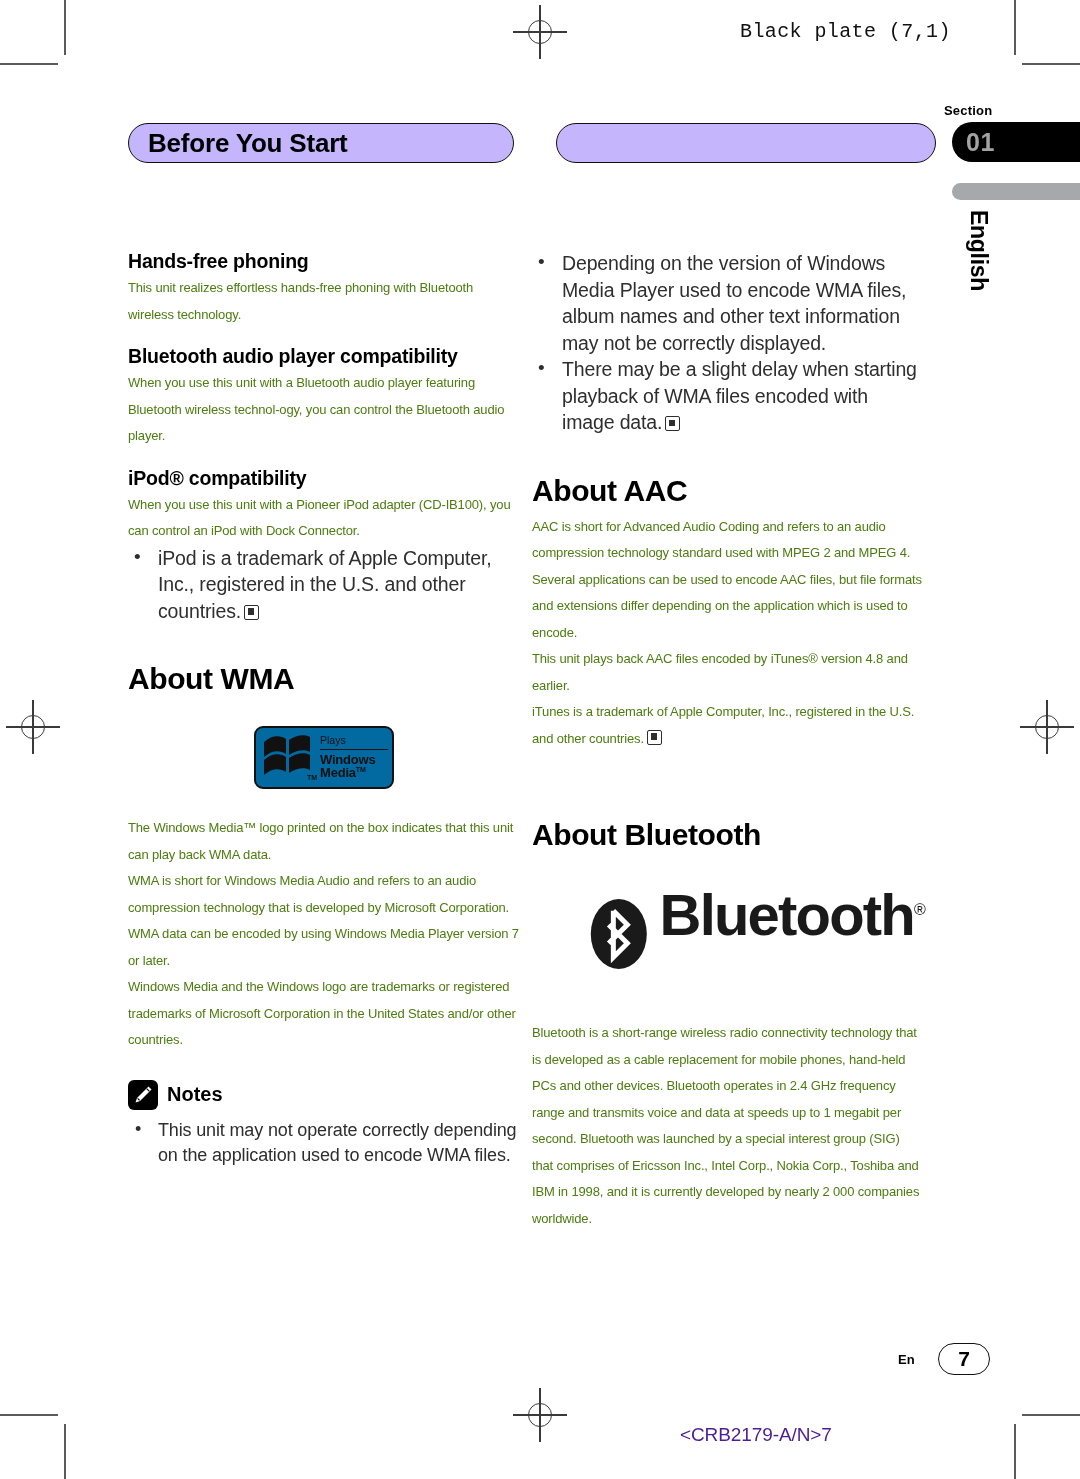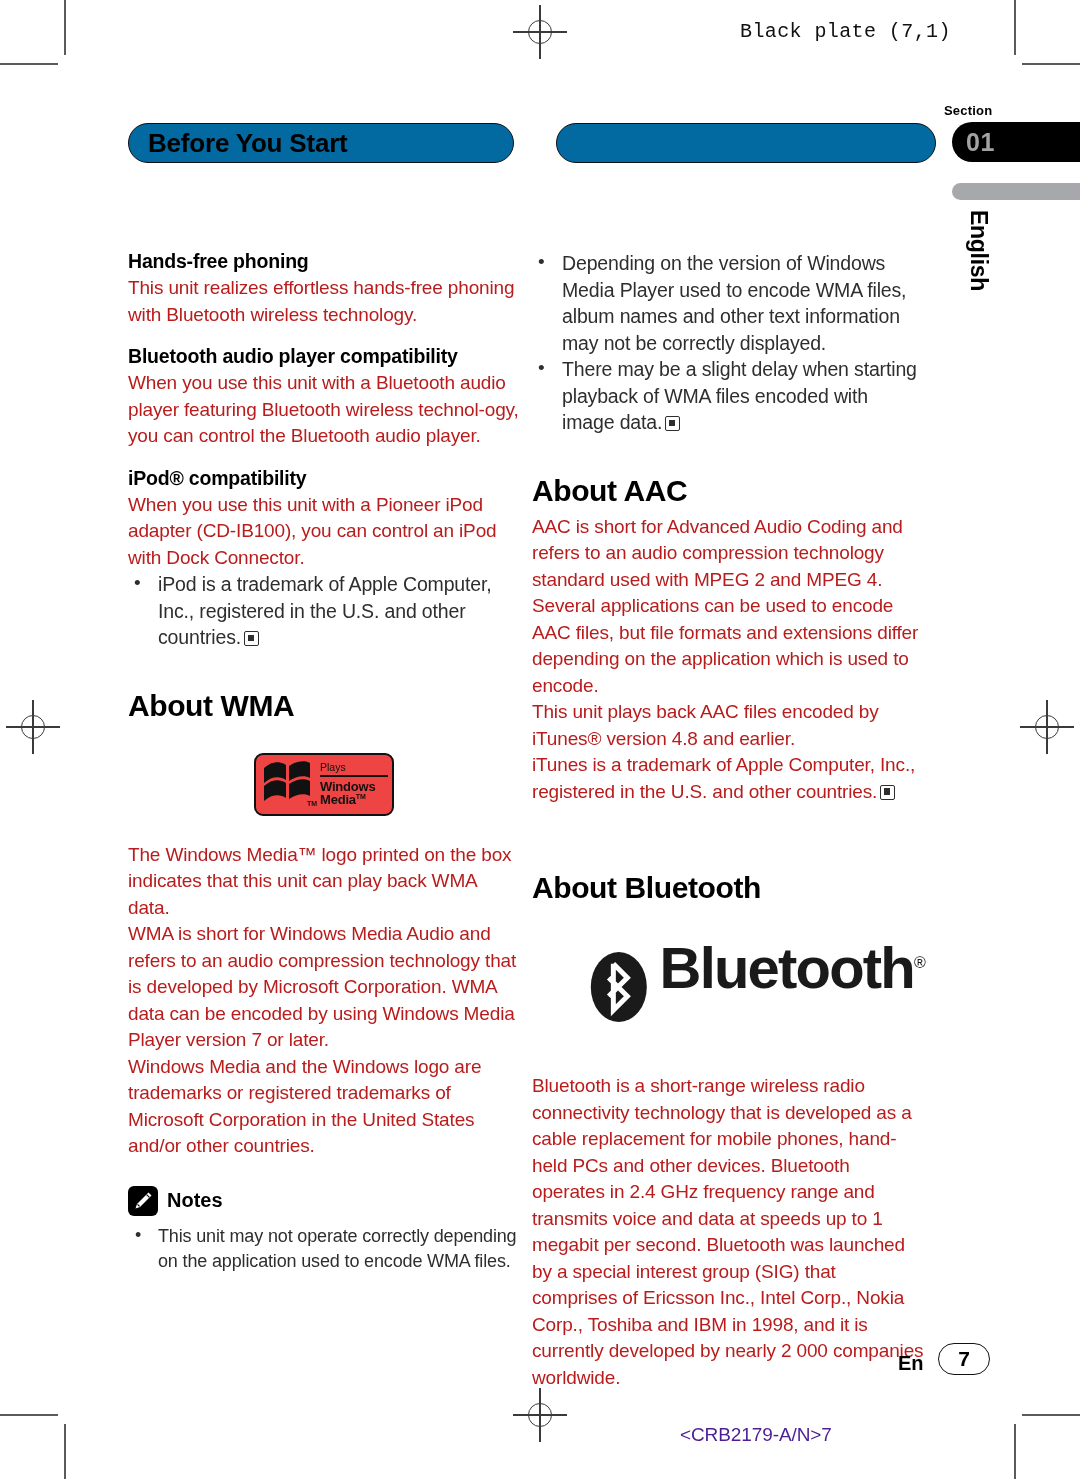--- a/index.html
+++ b/index.html
@@ -45,21 +45,21 @@
     position: absolute;
     left: 0; top: 0; width: 1080px; height: 1479px;
   }
 
   
   .pill {
     position: absolute;
     height: 40px;
     border: 1.6px solid #111;
     border-radius: 22px;
-    background: #0369a1;
+    background: #c4b5fd;
     display: flex; align-items: center;
   }
   .pill-left { left: 128px; top: 123px; width: 386px; }
   .pill-right { left: 556px; top: 123px; width: 380px; }
   .pill-title {
     font-size: 26px; font-weight: bold; letter-spacing: -0.2px;
     padding-left: 19px; color: #000;
   }
 
   
@@ -102,23 +102,23 @@
     margin: 0 0 2px 0; letter-spacing: -0.2px;
     color: #000;
   }
   h2.head {
     font-size: 30px; font-weight: bold;
     margin: 0 0 6px 0; letter-spacing: -0.4px;
     color: #000;
   }
   p.body {
     margin: 0;
-    font-size: 19px;
+    font-size: 13px;
     line-height: 26.5px;
-    color: #b91c1c;
+    color: #4d7c0f;
     letter-spacing: -0.15px;
   }
   .gap-s { height: 17px; }
   .gap-m { height: 26px; }
   .gap-l { height: 38px; }
 
   
   ul.bullets { margin: 0; padding: 0; list-style: none; }
   ul.bullets li {
     position: relative;
@@ -166,21 +166,21 @@
   }
   ul.notes-list li::before {
     content: "\2022"; position: absolute; left: 7px; top: -1px; font-size: 18px;
   }
 
   
   .wm-logo {
     margin: 30px 0 0 126px;
     width: 140px; height: 63px;
     border: 2.5px solid #111; border-radius: 9px;
-    background: #ef4444;
+    background: #0369a1;
     display: flex; align-items: center;
     padding: 4px 6px;
   }
   .wm-flagwrap { position: relative; width: 54px; height: 50px; flex: none; }
   .wm-tm-small {
     position: absolute; right: -1px; bottom: 2px;
     font-size: 7px; font-weight: bold; color: #111;
   }
   .wm-txt { margin-left: 4px; line-height: 1; }
   .wm-plays { font-size: 10.5px; color: #111; padding-bottom: 2px; }
@@ -196,21 +196,21 @@
   }
   .bt-word {
     font-size: 58px; font-weight: bold; letter-spacing: -1.8px;
     color: #1a1a1a; line-height: 1; position: relative;
   }
   .bt-word sup { font-size: 16px; vertical-align: super; font-weight: normal; }
 
   
   .footer-en {
     position: absolute; left: 898px; top: 1352px;
-    font-size: 20px; font-weight: bold;
+    font-size: 13px; font-weight: bold;
   }
   .footer-page {
     position: absolute; left: 938px; top: 1343px;
     width: 52px; height: 32px;
     border: 1.8px solid #111; border-radius: 17px;
     display: flex; align-items: center; justify-content: center;
     font-size: 21px; font-weight: bold;
   }
   .doc-code {
     position: absolute; left: 680px; top: 1424px;

